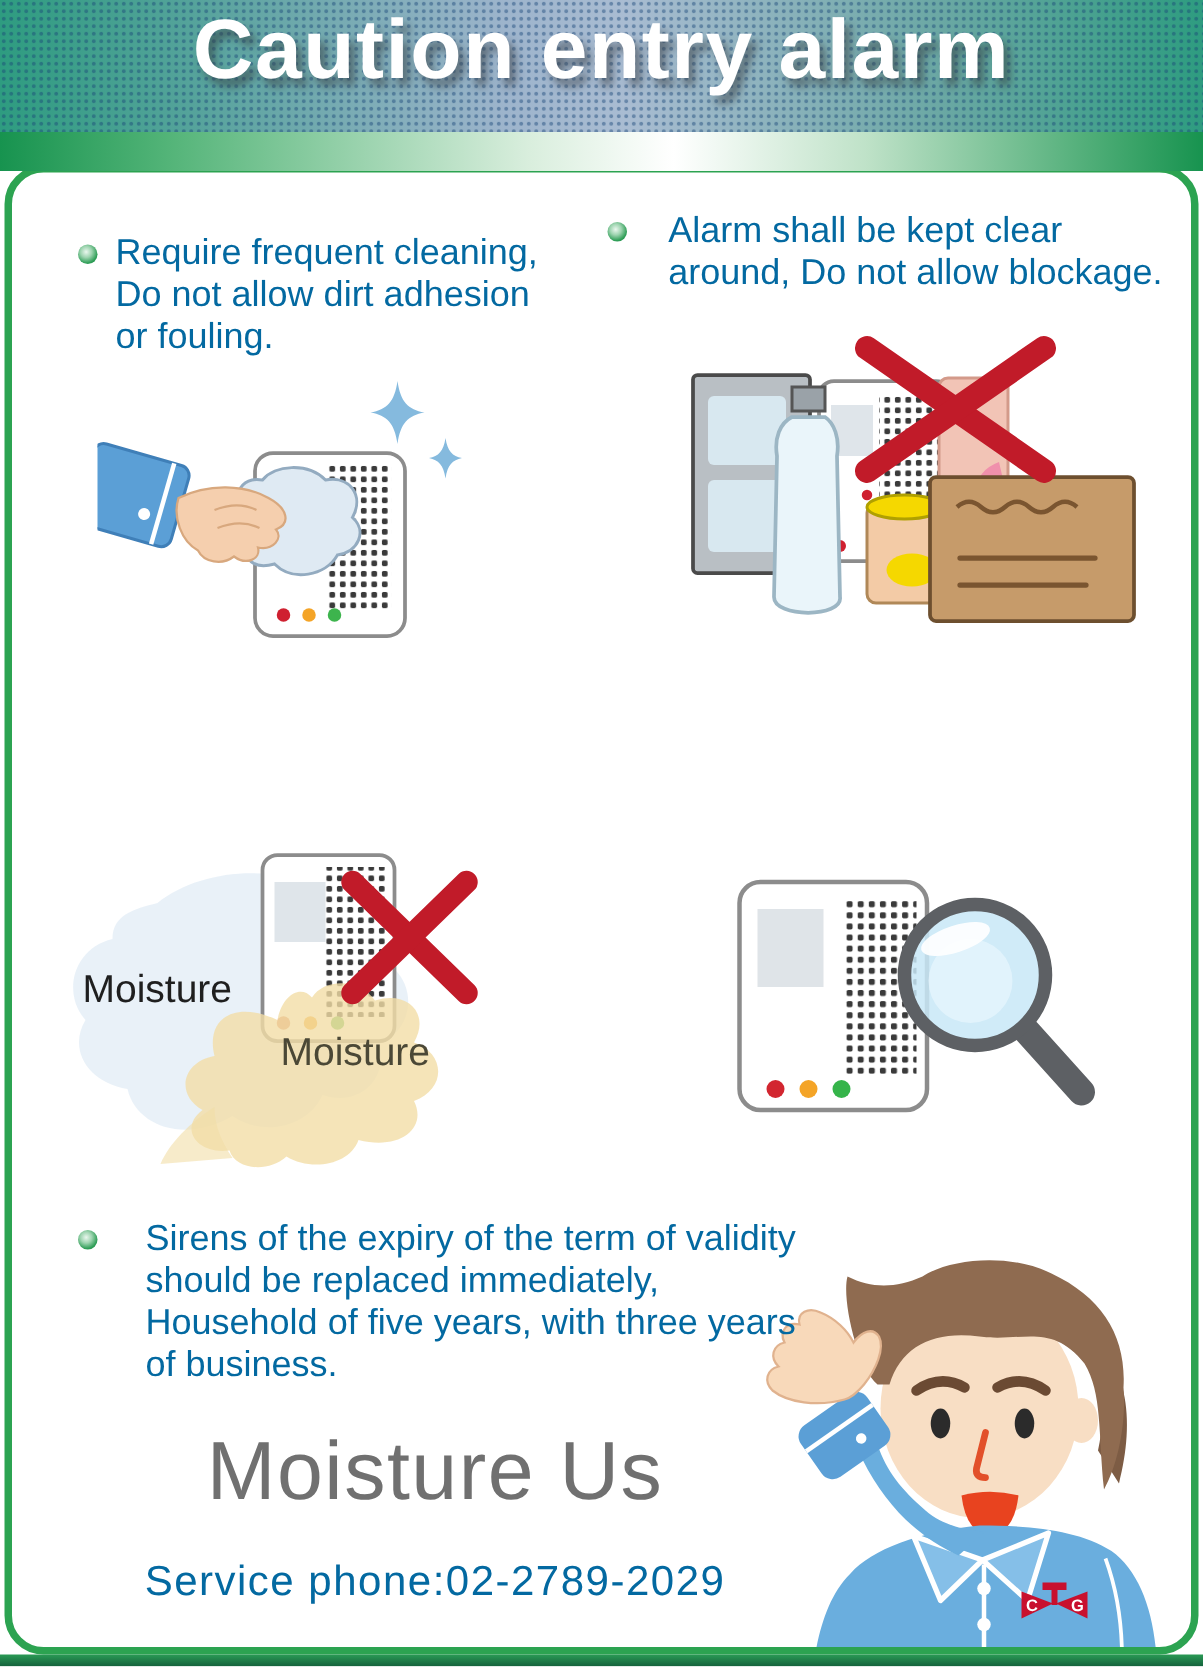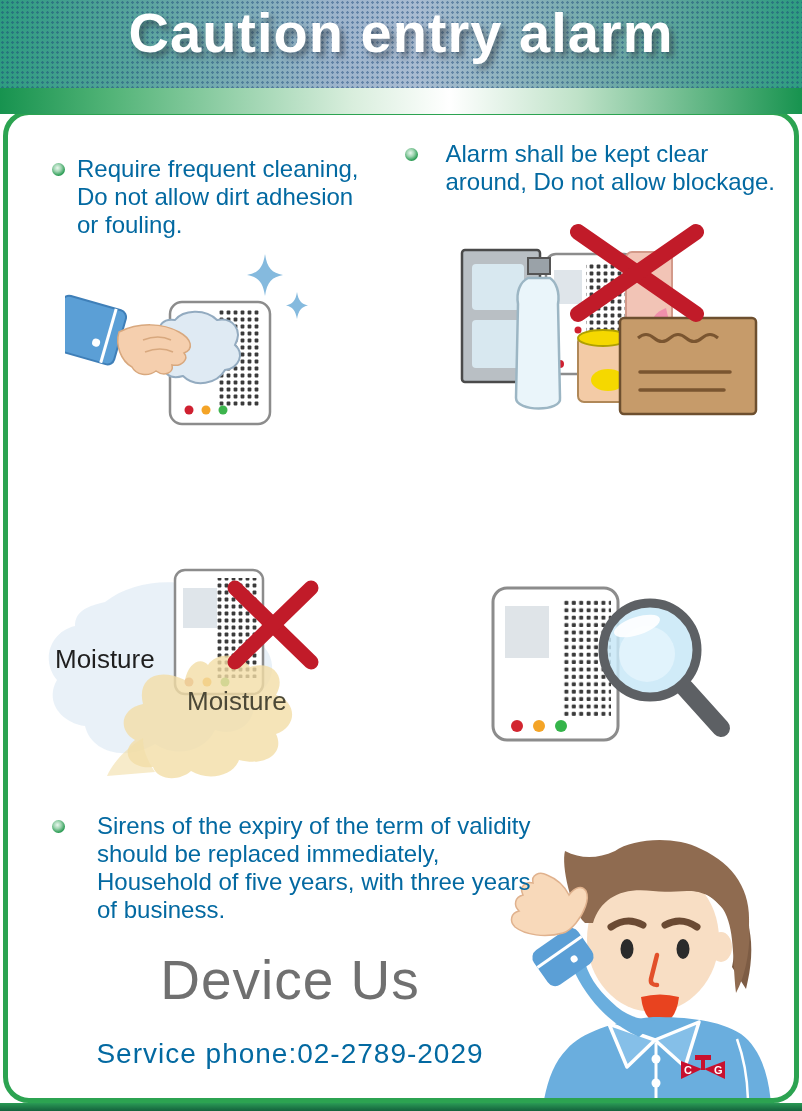--- a/index.html
+++ b/index.html
@@ -226,17 +226,17 @@
   </div>
 
   <div class="tip" style="left:52px;top:812px;width:500px;gap:20px;">
     <span class="bullet"></span>
     <div class="tip-text">Sirens of the expiry of the term of validity
 should be replaced immediately,
 Household of five years, with three years
 of business.</div>
   </div>
 
-  <div class="contact-heading">Device Us</div>
+  <div class="contact-heading">Moisture Us</div>
   <div class="contact-phone">Service phone:02-2789-2029</div>
 
   <div class="bottom-bar"></div>
 </div>
 
 </body></html>

